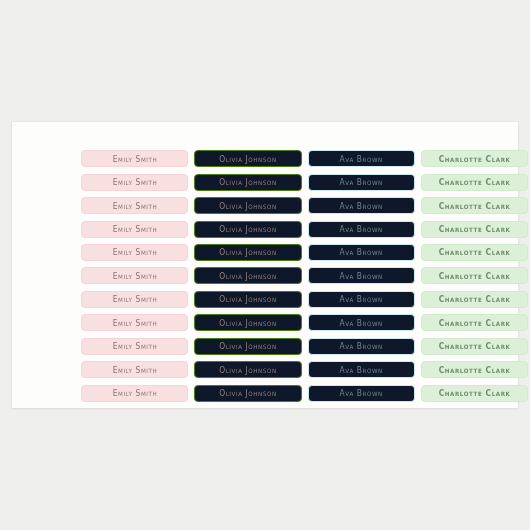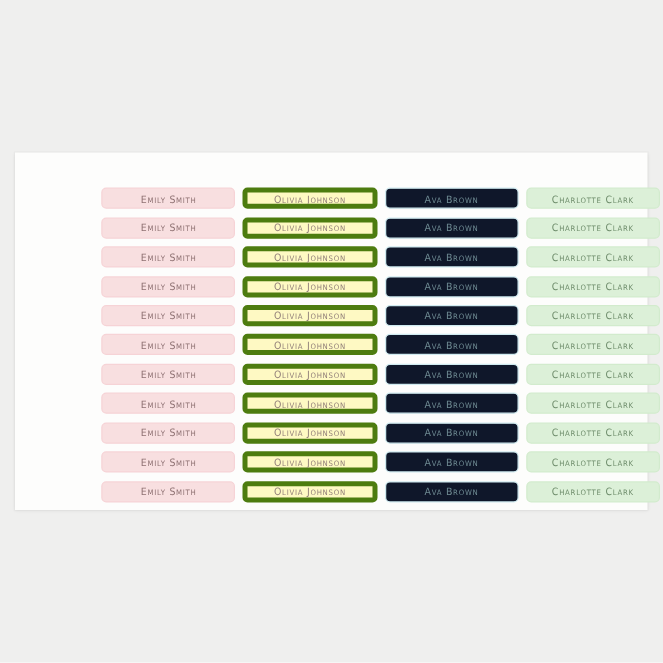--- a/index.html
+++ b/index.html
@@ -66,27 +66,27 @@
     line-height: 1;
     white-space: nowrap;
     transform: scaleX(0.93);
     text-transform: capitalize;
   }
 
   
   .theme-pink   { background: #f8dfe0; border: 1px solid #f6d3d6; }
   .theme-pink   .sticker-text { color: #8e7172; }
 
-  .theme-peach  { background: #fef9c3; border: 4px solid #4d7c0f; }
+  .theme-peach  { background: #0f172a; border: 1px solid #4d7c0f; }
   .theme-peach  .sticker-text { color: #93817a; }
 
   .theme-blue   { background: #0f172a; border: 1px solid #cfeaef; }
   .theme-blue   .sticker-text { color: #6f8b93; }
 
-  .theme-green  { background: #dcf0d8; border: 1px solid #d2ebcd; }
+  .theme-green  { background: #dcf0d8; border: 1px solid #d2ebcd; font-weight: bold; }
   .theme-green  .sticker-text { color: #6f8d6c; }
 </style>
 </head>
 <body>
 
 <div id="sticker-sheet">
   <div id="label-grid">
       <div class="label-row">
         <div class="sticker-label theme-pink">
           <span class="sticker-text">Emily Smith</span>

